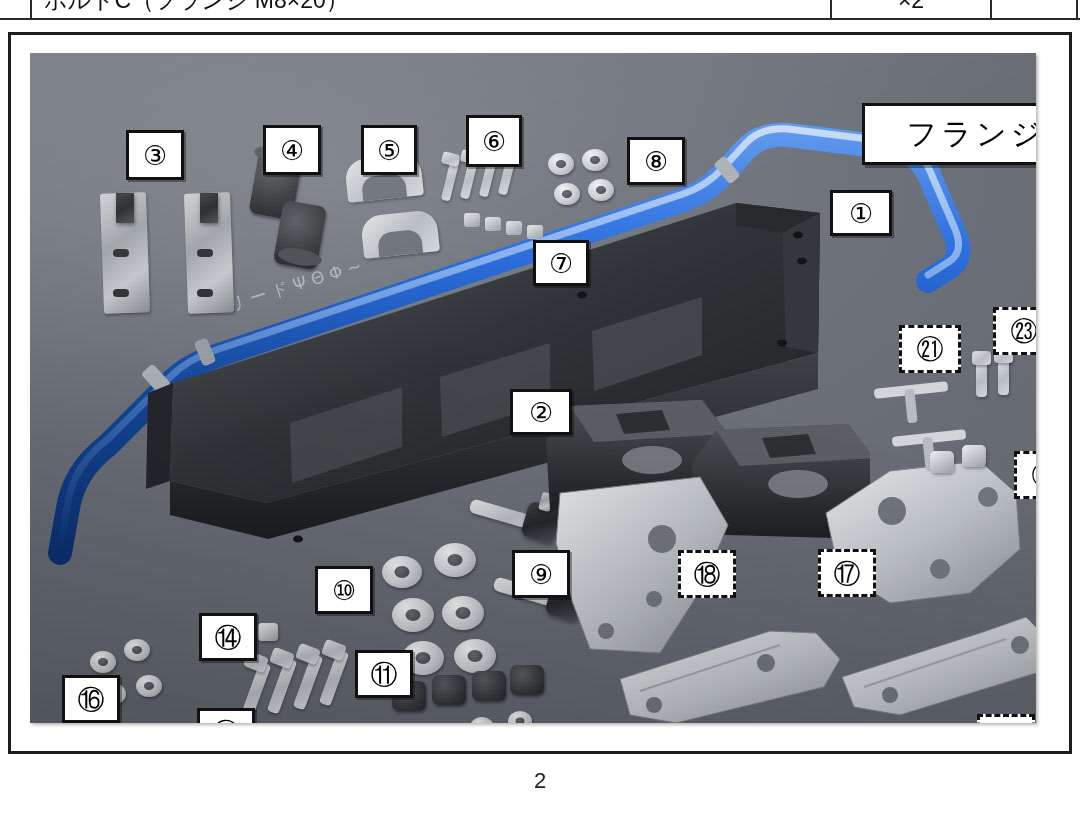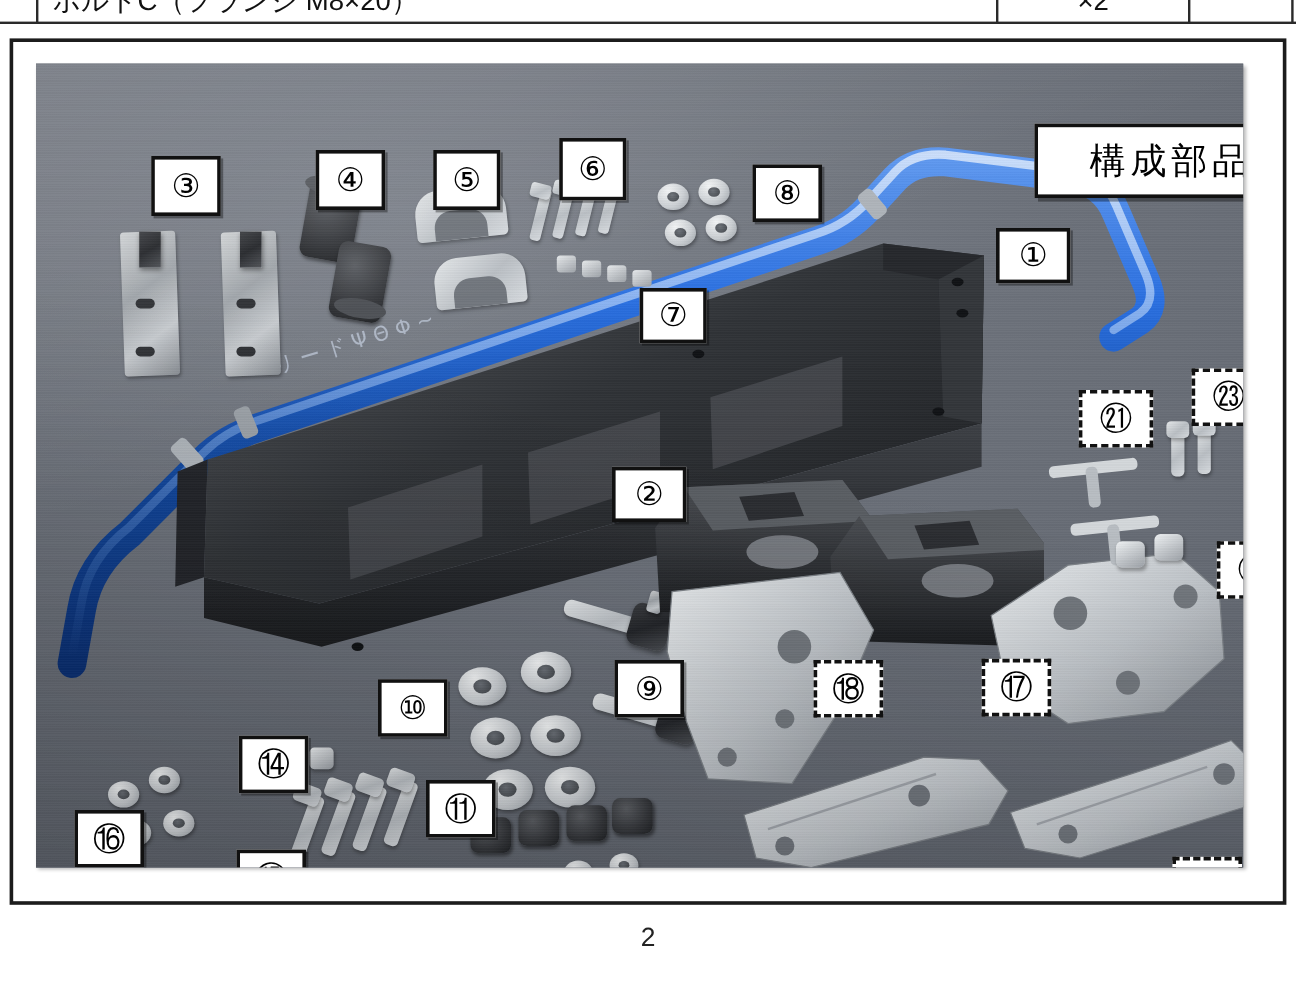--- a/index.html
+++ b/index.html
@@ -481,21 +481,21 @@
           </div>
           <div class="callout dashed" style="left: 984px; top: 398px; width: 62px; height: 48px;">
             <span class="num">㉒</span>
           </div>
           <div class="callout dashed" style="left: 963px; top: 254px; width: 62px; height: 48px;">
             <span class="num">㉓</span>
           </div>
         </div>
 
       <div class="title-box">
-        <span class="t">構成部品</span>
+        <span class="t">フランジ</span>
       </div>
 
     </div>
   </div>
 
   <div class="page-number">2</div>
 
 </div>
 
 </body></html>

